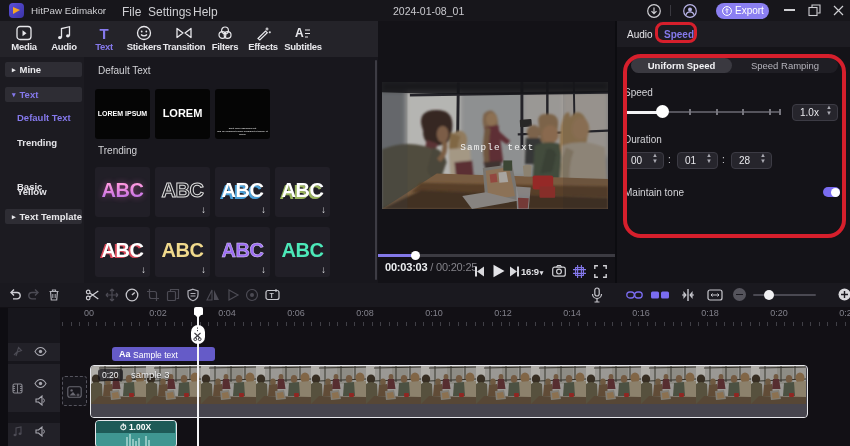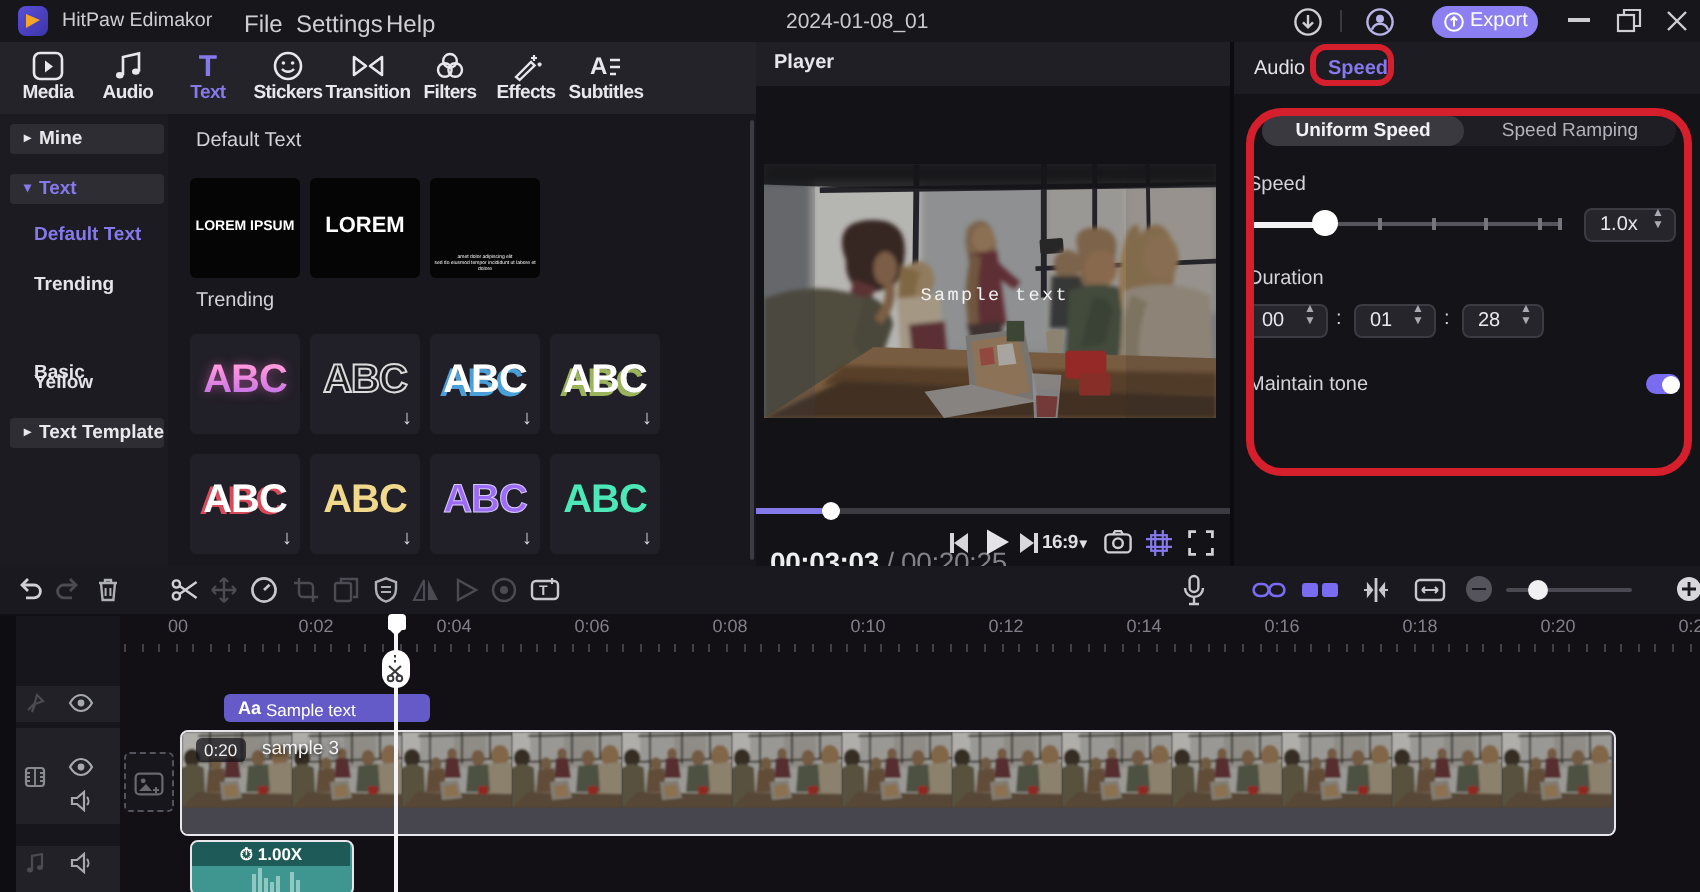--- a/index.html
+++ b/index.html
@@ -183,21 +183,20 @@
         <div class="dl">↓</div>
       </div>
     <div class="abs tile" style="left:191px;top:170px;">
         <div class="abc" style="color:#4ce8b8;">ABC</div>
         <div class="dl">↓</div>
       </div>
     <div class="abs" style="left:290.5px;top:3px;width:2.5px;height:220px;background:#3d3c44;border-radius:2px;"></div>
   </div>
 
   <div id="player" class="abs">
-    <div id="playerhead" class="abs"><span style="margin-left:9px;">Player</span></div>
     <div class="abs" style="left:4px;top:61px;width:226px;height:127px;overflow:hidden;">
       <svg width="226" height="127" viewBox="0 0 231 136" preserveAspectRatio="none">
         <defs>
           <filter id="bl2" x="-20%" y="-20%" width="140%" height="140%">
               <feGaussianBlur stdDeviation="1"></feGaussianBlur>
             </filter>
           <filter id="bl3" x="-20%" y="-20%" width="140%" height="140%">
               <feGaussianBlur stdDeviation="2"></feGaussianBlur>
             </filter>
         </defs>
@@ -277,21 +276,21 @@
         <path d="M0 0 H26 V136 H0 Z" fill="#3a3e42" opacity="0.25"></path>
         <path d="M0 0h231v11q-115 5 -231 0z" fill="#141418" opacity="0.85"></path>
         <text x="80" y="73" font-family="Liberation Mono" font-size="9.5" fill="#f2f2f2" letter-spacing="1.2">Sample text</text>
       </svg>
     </div>
 
     <div class="abs" style="left:0px;top:233px;width:239px;height:3px;background:#3c3b42;"></div>
     <div class="abs" style="left:0px;top:233px;width:37px;height:3px;background:#8379e8;"></div>
     <div class="abs" style="left:33px;top:230px;width:9px;height:9px;border-radius:50%;background:#fff;"></div>
 
-    <div class="abs" style="left:7px;top:252px;font-size:14px;font-weight:bold;color:#eceef0;letter-spacing:-0.2px;">00:03:03 <span style="color:#84838a;font-weight:normal;">/ 00:20:25</span></div>
+    <div class="abs" style="left:7px;top:240px;font-size:11px;font-weight:bold;color:#eceef0;letter-spacing:-0.2px;">00:03:03 <span style="color:#84838a;font-weight:normal;">/ 00:20:25</span></div>
     <svg class="abs" style="left:96px;top:245px;" width="12" height="11" viewBox="0 0 12 11">
         <path d="M10 0.5v10L3 5.5z" fill="#d8d8dc"></path>
         <rect x="1" y="0.5" width="2" height="10" fill="#d8d8dc"></rect>
       </svg>
     <svg class="abs" style="left:114px;top:243px;" width="13" height="14" viewBox="0 0 13 14">
         <path d="M1.5 0.8l11 6.2-11 6.2z" fill="#e4e4e8"></path>
       </svg>
     <svg class="abs" style="left:130px;top:245px;" width="12" height="11" viewBox="0 0 12 11">
         <path d="M2 0.5v10l7-5z" fill="#d8d8dc"></path>
         <rect x="9" y="0.5" width="2" height="10" fill="#d8d8dc"></rect>

